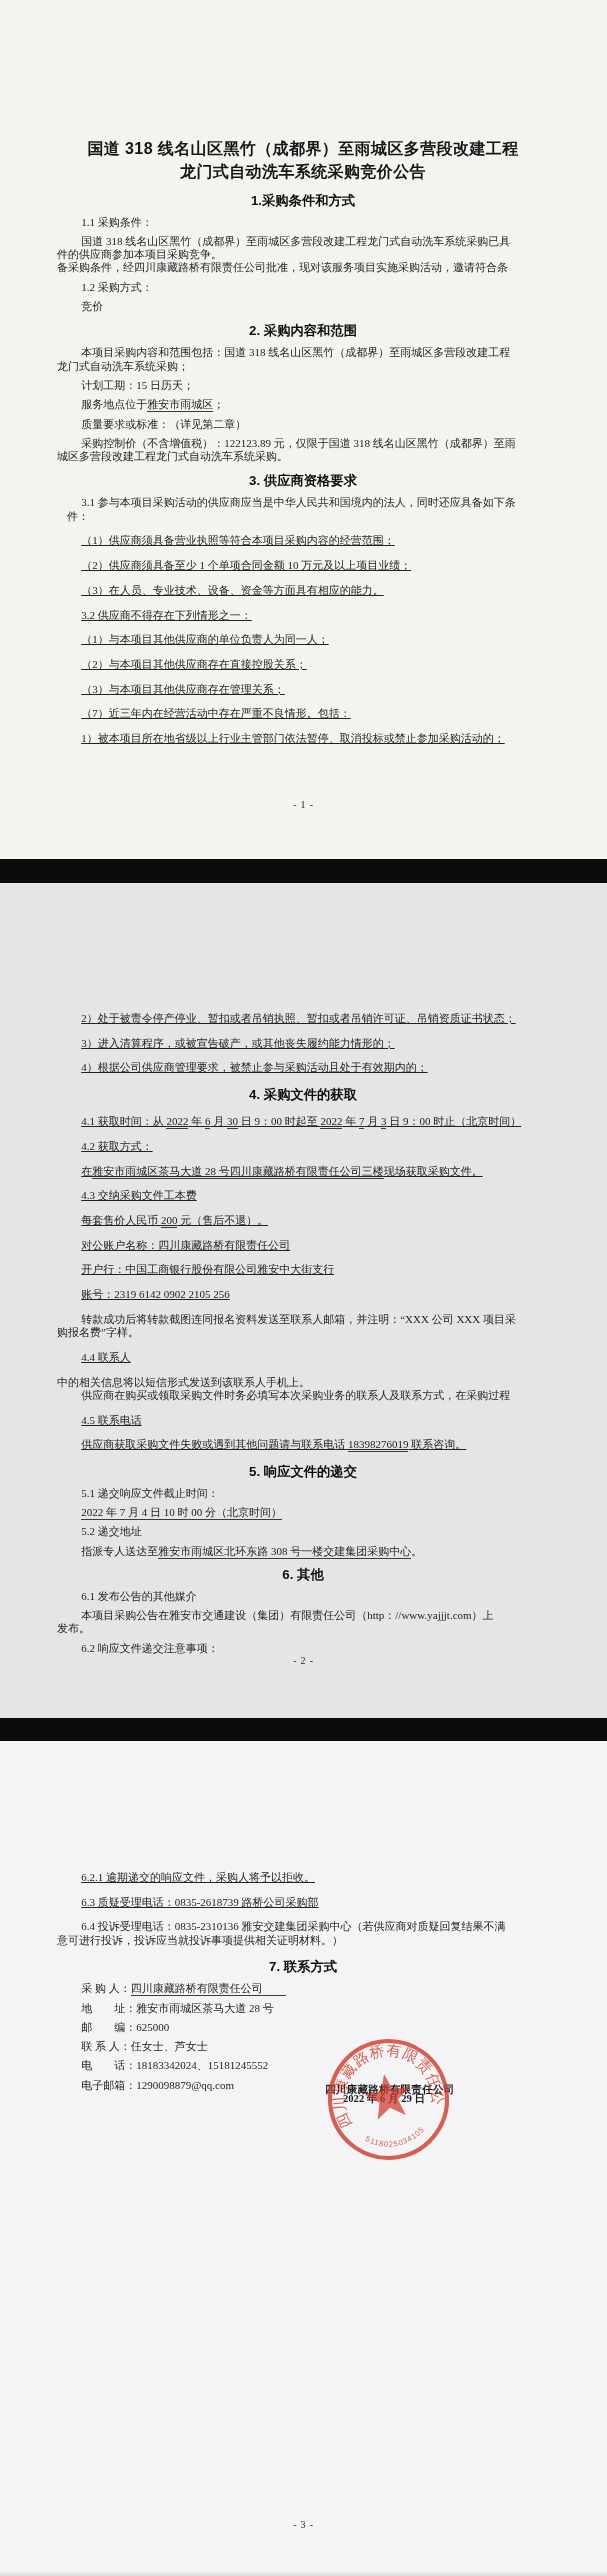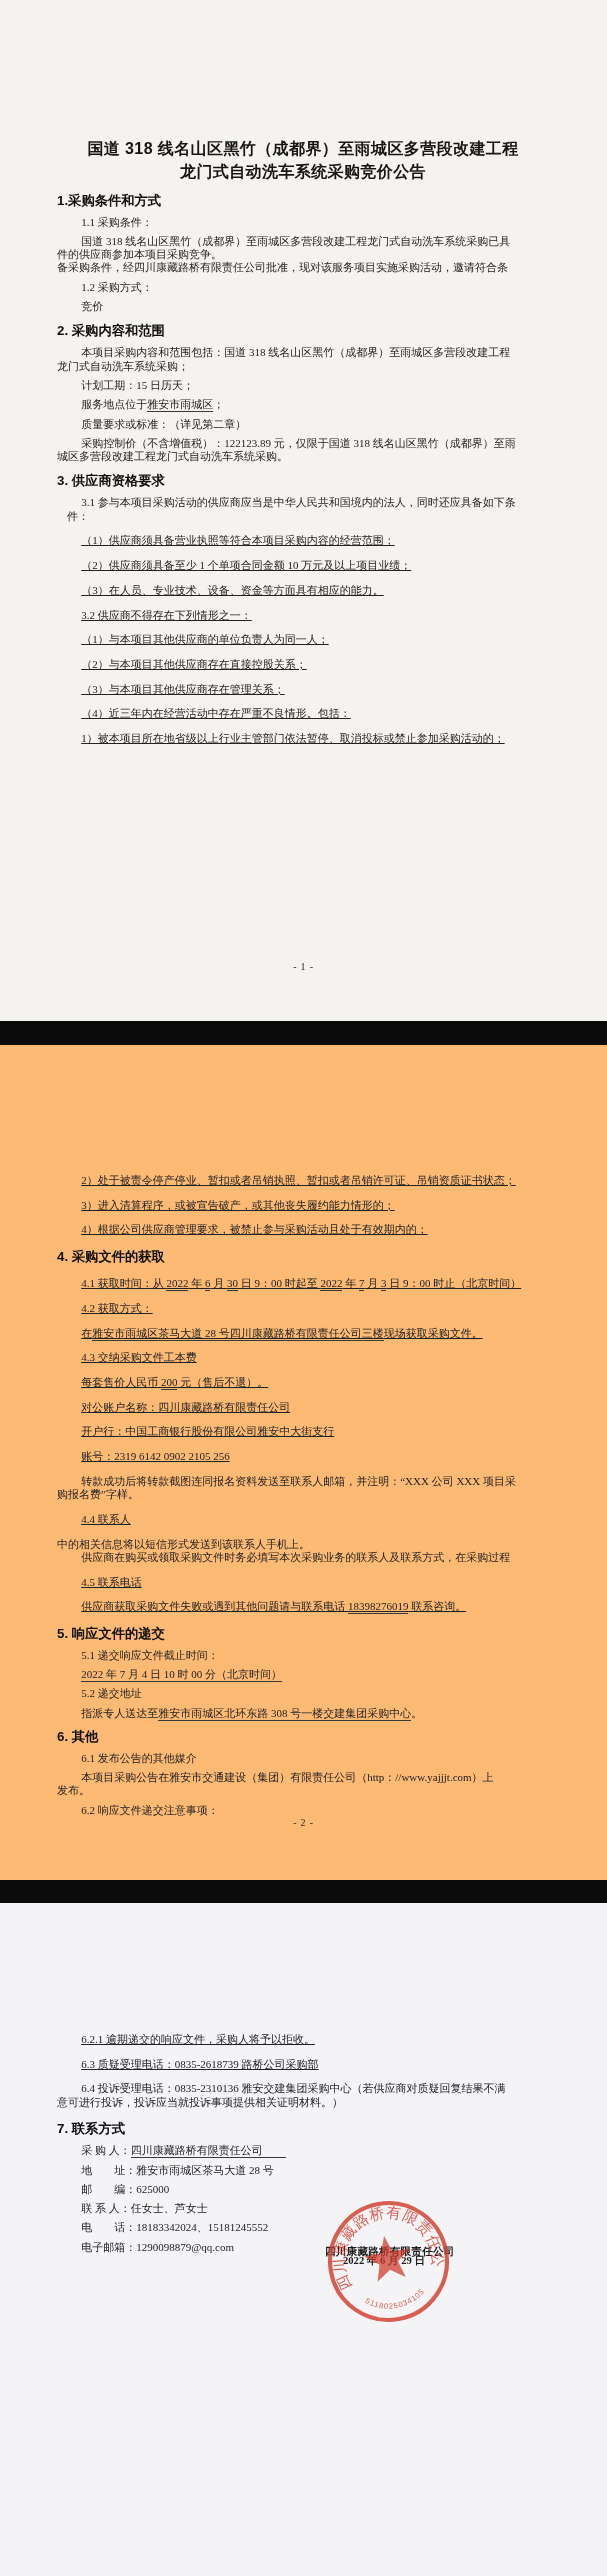--- a/index.html
+++ b/index.html
@@ -1,29 +1,29 @@
 <!DOCTYPE html>
 <html style="font-size:12px"><head>
 <meta charset="utf-8">
 <style>
   html,body{margin:0;padding:0;background:#ffffff;}
   .canvas{position:relative;width:607px;height:2576px;overflow:hidden;background:#fff;
           font-family:"Liberation Serif","DejaVu Serif",serif;color:#232323;}
   .page{position:relative;box-sizing:border-box;width:607px;overflow:hidden;}
-  .page1{height:1021px;background:#f4f3f0;padding:129px 58px 0 57px;}
-  .page2{height:835px;background:#fdba74;padding:118px 58px 0 57px;}
+  .page1{height:859px;background:#f4f3f0;padding:129px 58px 0 57px;}
+  .page2{height:835px;background:#e5e5e5;padding:118px 58px 0 57px;}
   .page3{height:836px;background:#f4f4f6;padding:119px 58px 0 57px;}
   .sep{width:607px;background:#0b0b0b;}
   .sep1{height:23.5px;box-shadow:0 0.8px 1.5px rgba(0,0,0,.6);}
   .sep2{height:23px;box-shadow:0 0.8px 1.5px rgba(0,0,0,.6);}
   .doc-title{margin:7.6px 0 0 0;text-align:center;font-family:"Liberation Sans","DejaVu Sans",sans-serif;
              font-weight:bold;font-size:16px;color:#161616;}
   .tline{display:block;line-height:23px;letter-spacing:0.4px;}
   .h{font-family:"Liberation Sans","DejaVu Sans",sans-serif;font-weight:bold;font-size:13.3px;
-     line-height:18px;margin:9px 0 6px 0;color:#0f0f0f;}
+     line-height:18px;margin:9px 0 6px 0;color:#0f0f0f;text-align:center;}
   .h.tight{margin:7.6px 0 4.6px 0;}
   .sub,.item,.para{font-size:11px;line-height:13.3px;}
   .sub{margin:6px 0;text-indent:2.2em;}
   .item{margin:11.4px 0;text-indent:2.2em;text-decoration:underline;}
   .para{margin:4.6px 0;}
   .pl{display:block;line-height:13.3px;}
   .ind{text-indent:2.2em;}
   .ind-sm{text-indent:.9em;}
   .u{border-bottom:0.8px solid #3a3a3a;padding-bottom:0.8px;}
   .u-ext{padding-right:23px;}
@@ -75,21 +75,21 @@
       <span class="pl ind">3.1 参与本项目采购活动的供应商应当是中华人民共和国境内的法人，同时还应具备如下条</span>
       <span class="pl ind-sm">件：</span>
     </div>
     <div class="item">（1）供应商须具备营业执照等符合本项目采购内容的经营范围；</div>
     <div class="item">（2）供应商须具备至少 1 个单项合同金额 10 万元及以上项目业绩；</div>
     <div class="item">（3）在人员、专业技术、设备、资金等方面具有相应的能力。</div>
     <div class="item">3.2 供应商不得存在下列情形之一：</div>
     <div class="item">（1）与本项目其他供应商的单位负责人为同一人；</div>
     <div class="item">（2）与本项目其他供应商存在直接控股关系；</div>
     <div class="item">（3）与本项目其他供应商存在管理关系；</div>
-    <div class="item">（4）近三年内在经营活动中存在严重不良情形。包括：</div>
+    <div class="item">（7）近三年内在经营活动中存在严重不良情形。包括：</div>
     <div class="item">1）被本项目所在地省级以上行业主管部门依法暂停、取消投标或禁止参加采购活动的；</div>
     <div class="pfoot pf1">- 1 -</div>
   </section>
 
   <div class="sep sep1"></div>
 
   <section class="page page2">
     <div class="item">2）处于被责令停产停业、暂扣或者吊销执照、暂扣或者吊销许可证、吊销资质证书状态；</div>
     <div class="item">3）进入清算程序，或被宣告破产，或其他丧失履约能力情形的；</div>
     <div class="item">4）根据公司供应商管理要求，被禁止参与采购活动且处于有效期内的；</div>

